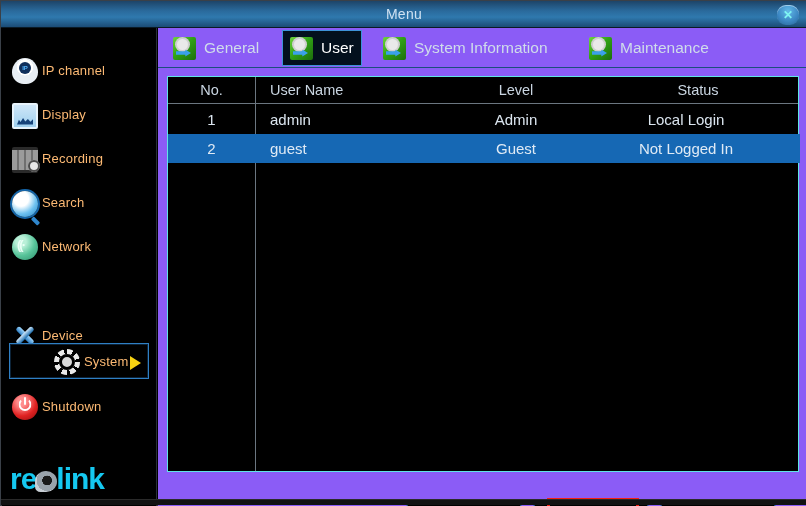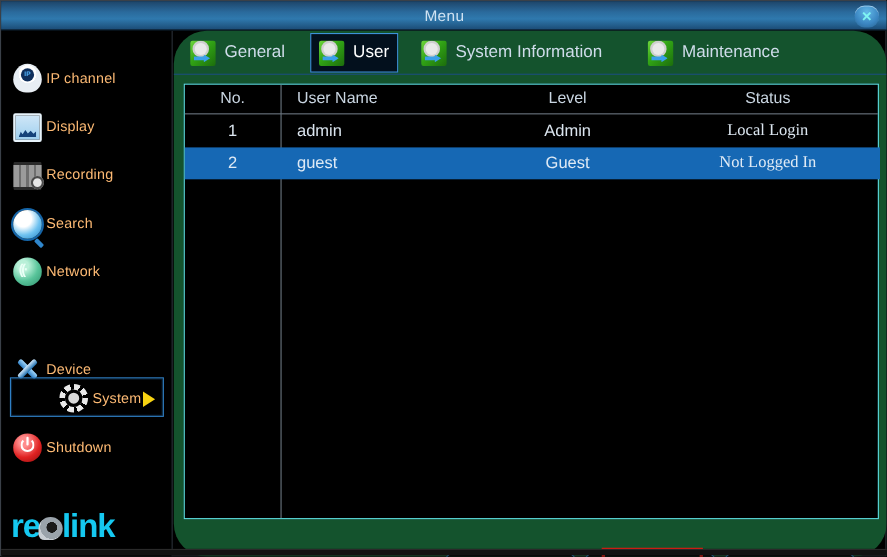--- a/index.html
+++ b/index.html
@@ -182,22 +182,21 @@
   #logo .lens {
     display:inline-block; width:22px; height:21px; vertical-align:-3px;
     border-radius:50% 50% 50% 25%;
     background:radial-gradient(circle at 55% 45%, #1a1a1a 0 28%, #9aa3ab 30% 62%, #c8ced4 63% 100%);
     margin:0 -1px;
   }
 
   
   #content {
     position:absolute; left:157px; top:27px; width:648px; height:478px;
-    background:#14532d;
-    border-radius:30px;
+    background:#8b5cf6;
   }
 
   
   #tabs {
     position:absolute; left:0; top:0; width:648px; height:40px;
     border-bottom:1px solid #1c4e7c;
   }
   .tab {
     position:absolute; top:2px; height:36px;
     display:flex; align-items:center; cursor:pointer; padding:0 7px;
@@ -253,21 +252,21 @@
   }
   .trow.selected { background:#1668b4; }
   .trow .cell {
     position:absolute; top:0; height:29px; line-height:29px;
     font-size:15px; color:#dbe5ef;
   }
   .trow.selected .cell { color:#dfeaf5; }
   .cell.c-no   { left:0;   width:87px;  text-align:center; }
   .cell.c-name { left:88px; width:180px; text-align:left; padding-left:14px; }
   .cell.c-lvl  { left:268px; width:160px; text-align:center; }
-  .cell.c-stat { left:428px; width:204px; text-align:center;font-family:Liberation Serif, serif; }
+  .cell.c-stat { left:416px; width:204px; text-align:center; }
 
   
   #btnbar {
     position:absolute; left:0; top:446px; width:648px; height:32px;
   }
   .btn {
     position:absolute; top:27px; height:26px;
     border:1px solid #2f86cc; border-radius:13px;
     background:#000;
     line-height:24px; text-align:center;

